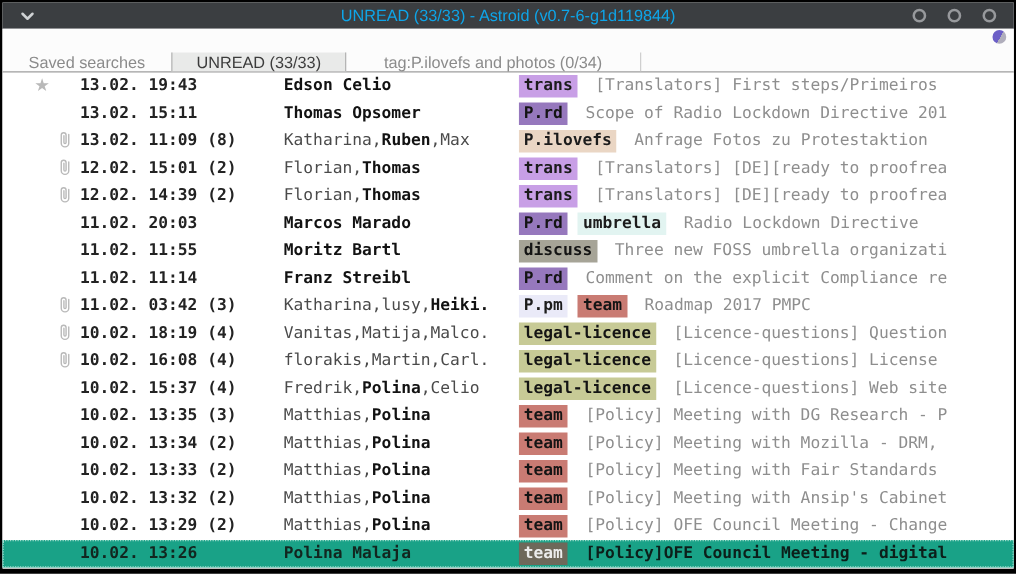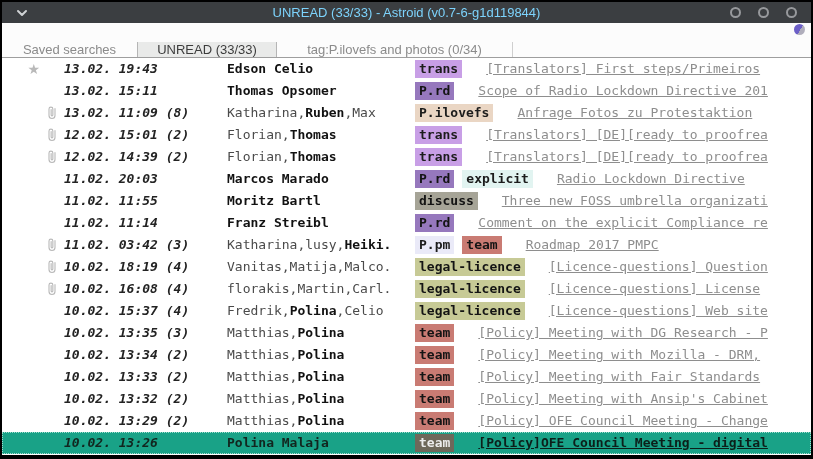--- a/index.html
+++ b/index.html
@@ -9,21 +9,21 @@
   }
   .window{position:absolute;top:2px;left:2px;width:809px;height:453px;background:#ffffff;}
 
   
   .titlebar{
     height:21px;background:var(--titlebar-bg,#3b3e41);display:flex;align-items:center;
     position:relative;color:#ededed;
   }
   .titlebar-chevron{margin-left:14px;display:flex;align-items:center;}
   .titlebar-title{
-    position:absolute;left:0;right:0;text-align:center;font-size:13px;color:#7dd3fc;
+    position:absolute;left:0;right:0;text-align:center;font-size:13px;color:#0ea5e9;
     pointer-events:none;
   }
   .winbtns{margin-left:auto;display:flex;gap:17px;margin-right:14px;z-index:2;}
   .winbtn{width:11px;height:11px;border:2px solid #97999c;border-radius:50%;box-sizing:border-box;}
 
   
   .tabbar{
     height:35px;background:#fcfcfc;border-bottom:1px solid #9e9e9e;
     display:flex;align-items:flex-end;position:relative;box-sizing:border-box;
   }
@@ -47,29 +47,29 @@
   }
   .row.selected{background:var(--selected-bg,#19a287);}
   .row.selected::after{
     content:"";position:absolute;inset:0;border:1px dotted var(--selected-border,#9fdccd);
     pointer-events:none;
   }
   .col{flex:none;}
   .flag{width:38px;text-align:right;color:#b9b9b9;font-family:"DejaVu Sans",sans-serif;font-size:14px;line-height:22px;}
   .clip{width:24px;text-align:center;}
   .clip svg{vertical-align:middle;margin-top:-2px;}
-  .date{width:163px;padding-left:0;font-weight:bold;color:#232323;font-style:italic;}
+  .date{width:163px;padding-left:0;font-weight:bold;color:#232323;}
   .authors{width:188px;overflow:hidden;}
   .a-n{color:#4a4a4a;}
   .a-b{color:#121212;font-weight:bold;}
   .tagsubj{flex:1;overflow:hidden;}
   .tag{
     display:inline-block;font-weight:bold;padding:0 4px;margin-right:8px;line-height:18px;
   }
-  .subject{color:var(--subject-text,#8e8e8e);margin-left:16px;text-decoration:underline;}
+  .subject{color:var(--subject-text,#8e8e8e);margin-left:6px;}
   .row.selected .date,.row.selected .a-n,.row.selected .a-b{color:#12261f;}
   .row.selected .subject{color:#0c1f1a;font-weight:bold;}
 </style>
 </head>
 <body>
 
 <div class="window">
 
   <div class="titlebar">
     <span class="titlebar-chevron">
@@ -149,21 +149,21 @@
     <span class="col tagsubj"><span class="tag" style="background: rgb(200, 159, 230); color: rgb(28, 28, 28);">trans</span><span class="subject">[Translators] [DE][ready to proofrea</span></span>
   </div>
 
   <div class="row">
     <span class="col flag"></span>
     <span class="col clip">
       
     </span>
     <span class="col date">11.02. 20:03</span>
     <span class="col authors"><span class="a-b">Marcos Marado</span></span>
-    <span class="col tagsubj"><span class="tag" style="background: rgb(150, 120, 189); color: rgb(20, 20, 20);">P.rd</span><span class="tag" style="background: rgb(226, 244, 241); color: rgb(28, 28, 28);">explicit</span><span class="subject">Radio Lockdown Directive</span></span>
+    <span class="col tagsubj"><span class="tag" style="background: rgb(150, 120, 189); color: rgb(20, 20, 20);">P.rd</span><span class="tag" style="background: rgb(226, 244, 241); color: rgb(28, 28, 28);">umbrella</span><span class="subject">Radio Lockdown Directive</span></span>
   </div>
 
   <div class="row">
     <span class="col flag"></span>
     <span class="col clip">
       
     </span>
     <span class="col date">11.02. 11:55</span>
     <span class="col authors"><span class="a-b">Moritz Bartl</span></span>
     <span class="col tagsubj"><span class="tag" style="background: rgb(166, 164, 151); color: rgb(20, 20, 20);">discuss</span><span class="subject">Three new FOSS umbrella organizati</span></span>

